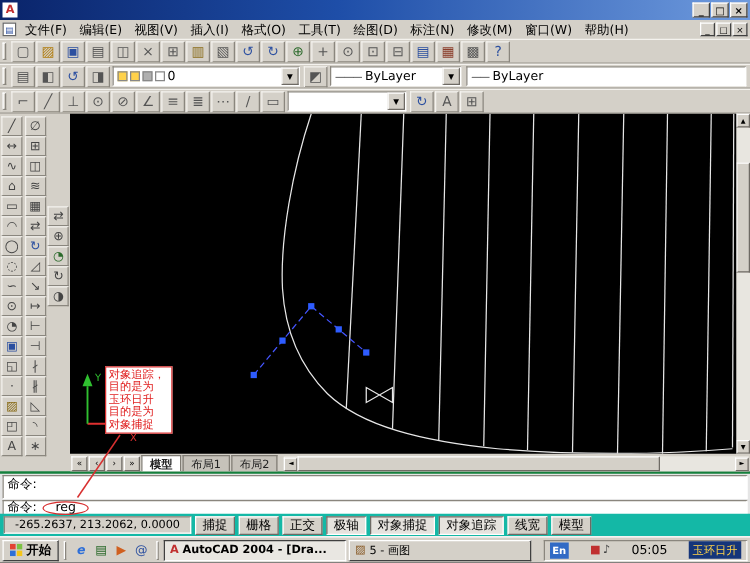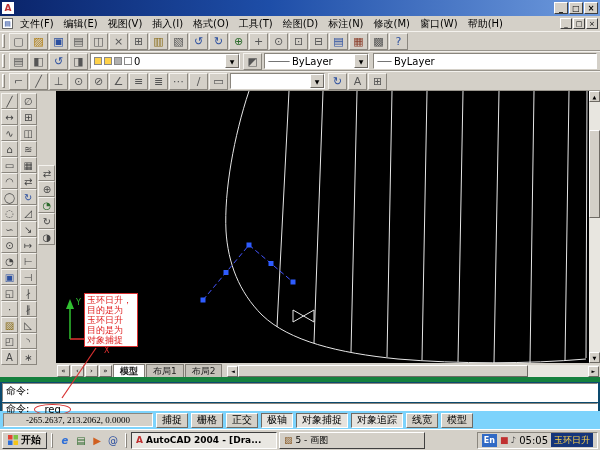--- a/index.html
+++ b/index.html
@@ -66,48 +66,48 @@
   .tabsrow { height:14px; display:flex; align-items:flex-end; background:#d4d0c8; padding:0 1px; }
   .tnav { width:13px; height:12px; flex:none; background:#d4d0c8; border:1px solid;
     border-color:#fff #6e6a64 #6e6a64 #fff; font-size:7px; display:flex; align-items:center; justify-content:center; margin-right:1px; }
   .tab { height:13px; padding:0 6px; font-size:9px; display:flex; align-items:center; white-space:nowrap;
     background:#c6c2ba; border:1px solid #807c74; border-bottom:none; margin-right:1px; color:#222; }
   .tab[data-active="true"] { background:#fff; font-weight:bold; }
   .hscroll { flex:1; height:12px; display:flex; align-items:center; background:#e8e6e0; margin-left:4px; }
   .hthumb { height:12px; flex:1; margin-right:60px; background:#d4d0c8; border:1px solid; border-color:#fff #6e6a64 #6e6a64 #fff; }
 
   
-  .cmdwin { height:34px; background:#0c4a6e; padding:1px 2px; border-top:5px solid #15803d; }
+  .cmdwin { height:34px; background:#e5e5e5; padding:1px 2px; border-top:2px solid #15803d; }
   .cmdhist { height:19px; background:#fff; border:1px solid; border-color:#8a867e #fff #fff #8a867e;
     font-size:10px; line-height:11px; padding:1px 3px; overflow:hidden; color:#000; }
   .cmdinput { height:12px; margin-top:1px; background:#fff; border:1px solid; border-color:#8a867e #fff #fff #8a867e;
     font-size:10px; display:flex; align-items:center; padding:0 3px; color:#000; }
   .regoval { display:inline-flex; align-items:center; justify-content:center; margin-left:5px; padding:0 9px;
     height:11px; border:1px solid #d83030; border-radius:50%; }
 
   
-  .statusbar { height:18px; display:flex; align-items:center; gap:3px; background:#7dd3fc; padding:0 3px;font-family:Liberation Serif, serif; }
+  .statusbar { height:18px; display:flex; align-items:center; gap:3px; background:#14b8a6; padding:0 3px; }
   .coords { width:150px; height:14px; flex:none; background:#d4d0c8; border:1px solid;
     border-color:#8a867e #fff #fff #8a867e; font-size:9px; display:flex; align-items:center; justify-content:center; white-space:nowrap; }
   .sbtn { height:15px; padding:0 5px; font-size:10px; display:flex; align-items:center; white-space:nowrap;
     background:#d4d0c8; border:1px solid; border-color:#fff #6e6a64 #6e6a64 #fff; }
   .sbtn[data-pressed="true"] { border-color:#6e6a64 #fff #fff #6e6a64; background:#e6e3de; }
 
   
   .taskbar { height:21px; background:#d4d0c8; border-top:1px solid #fff; display:flex; align-items:center; gap:2px; padding:0 2px; }
   .startbtn { height:17px; padding:0 5px; display:flex; align-items:center; gap:3px; font-size:10px; font-weight:bold;
     background:#d4d0c8; border:1px solid; border-color:#fff #404040 #404040 #fff; flex:none; }
   .qlicon { width:16px; height:15px; flex:none; background:#d4d0c8; display:flex; align-items:center; justify-content:center;
     font-size:10px; border:1px solid transparent; }
   .tsep { width:2px; height:15px; border:1px solid; border-color:#fff #8a867e #8a867e #fff; margin:0 2px; flex:none; }
   .task { width:146px; height:17px; flex:none; display:flex; align-items:center; gap:3px; padding:0 4px; font-size:9px;
     background:#d4d0c8; border:1px solid; border-color:#fff #404040 #404040 #fff; overflow:hidden; white-space:nowrap; }
   .task[data-active="true"] { border-color:#404040 #fff #fff #404040; background:#e9e7e2; font-weight:bold; }
   .ticon { font-size:9px; flex:none; }
-  .tray { margin-left:auto; height:17px; display:flex; align-items:center; gap:3px; padding:0 4px; flex:none;
+  .tray { margin-left:auto; height:17px; display:flex; align-items:center; gap:17px; padding:0 4px; flex:none;
     border:1px solid; border-color:#8a867e #fff #fff #8a867e; font-size:10px; }
   .lang { width:15px; height:13px; background:#316ac5; color:#fff; font-size:8px; font-weight:bold;
     display:flex; align-items:center; justify-content:center; flex:none; }
   .trayicon { font-size:9px; }
   .wmark { height:14px; padding:0 3px; background:#15357a; color:#ffd34a; font-size:9px;
     display:flex; align-items:center; flex:none; }
 
   .overlay { position:absolute; inset:0; width:600px; height:450px; z-index:40; pointer-events:none; }
 </style>
 </head>
@@ -304,21 +304,21 @@
             <g stroke-width="1.5">
               <line x1="14" y1="248" x2="46" y2="248" stroke="#e03030"></line>
               <polygon points="46,244 56,248 46,252" fill="#e03030"></polygon>
               <line x1="14" y1="248" x2="14" y2="218" stroke="#30c030"></line>
               <polygon points="10,218 14,208 18,218" fill="#30c030"></polygon>
               <text x="48" y="262" fill="#e03030" font-size="8">X</text>
               <text x="20" y="214" fill="#30c030" font-size="8">Y</text>
             </g>
           </svg>
           <div class="callout">
-            <div>玉环日升，</div>
+            <div>对象追踪，</div>
               <div>目的是为</div>
               <div>玉环日升</div>
               <div>目的是为</div>
               <div>对象捕捉</div>
           </div>
         </div>
         <div class="vscroll">
           <span class="sbarbtn">▲</span>
           <span class="vthumb"></span>
           <span class="sbarbtn" style="margin-top:auto">▼</span>

